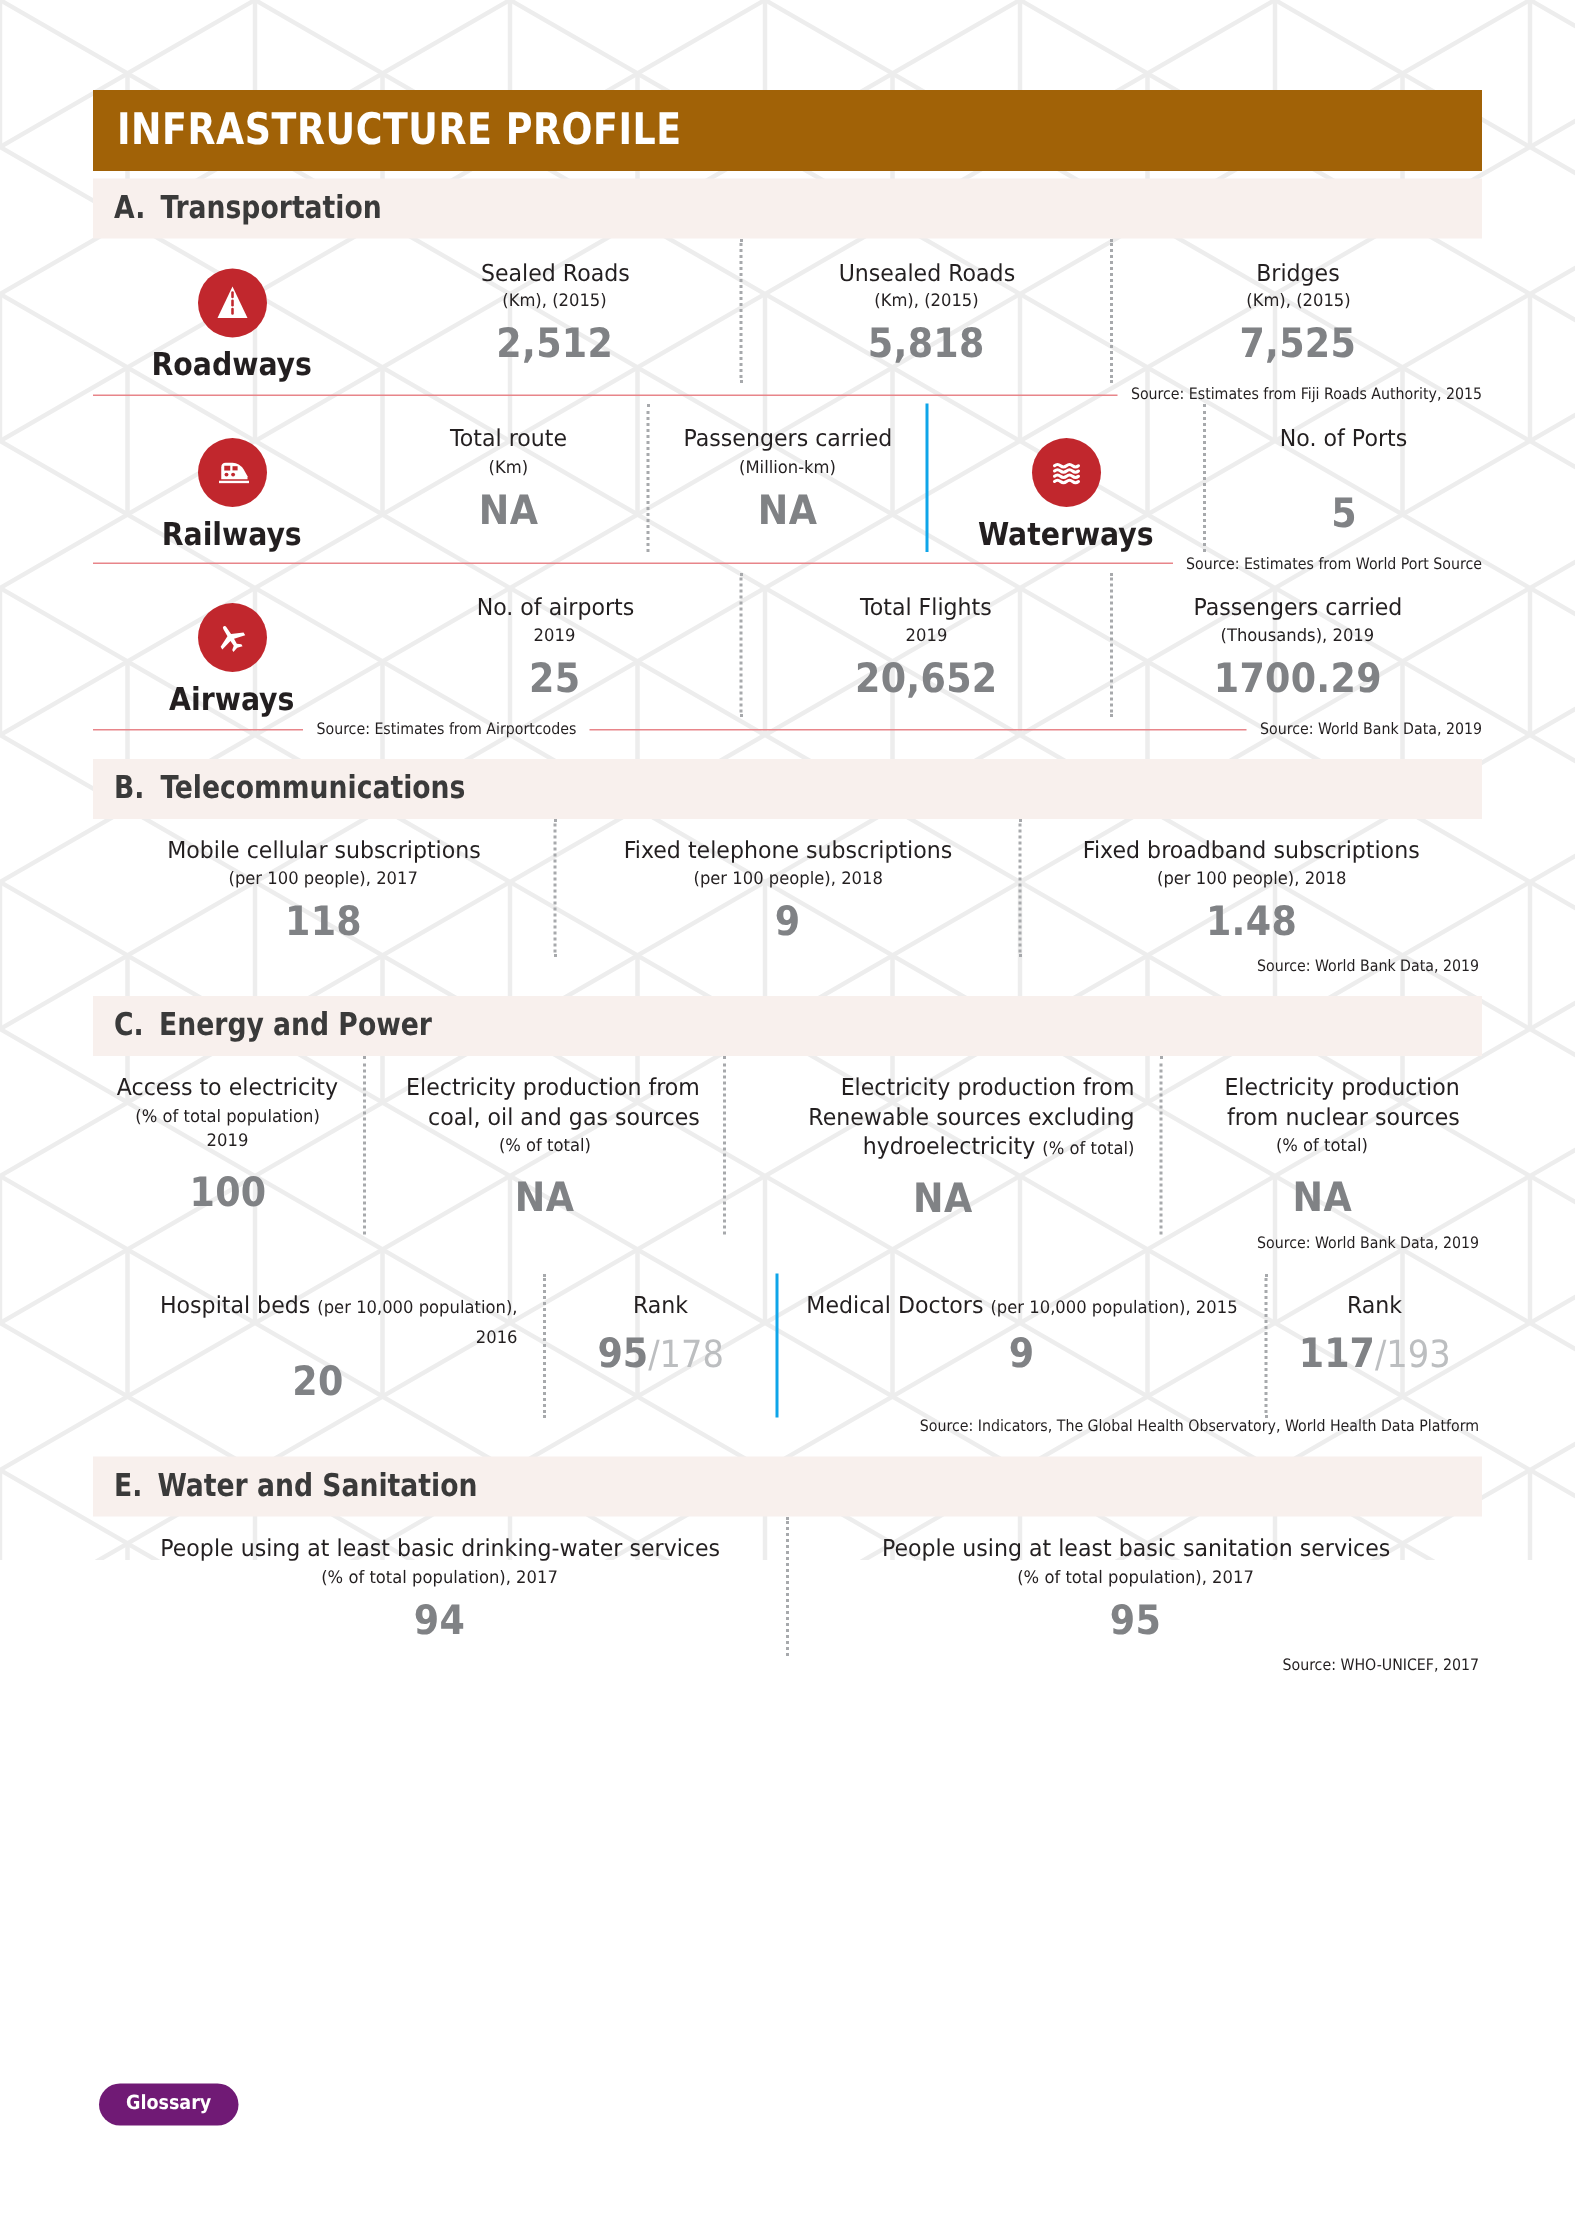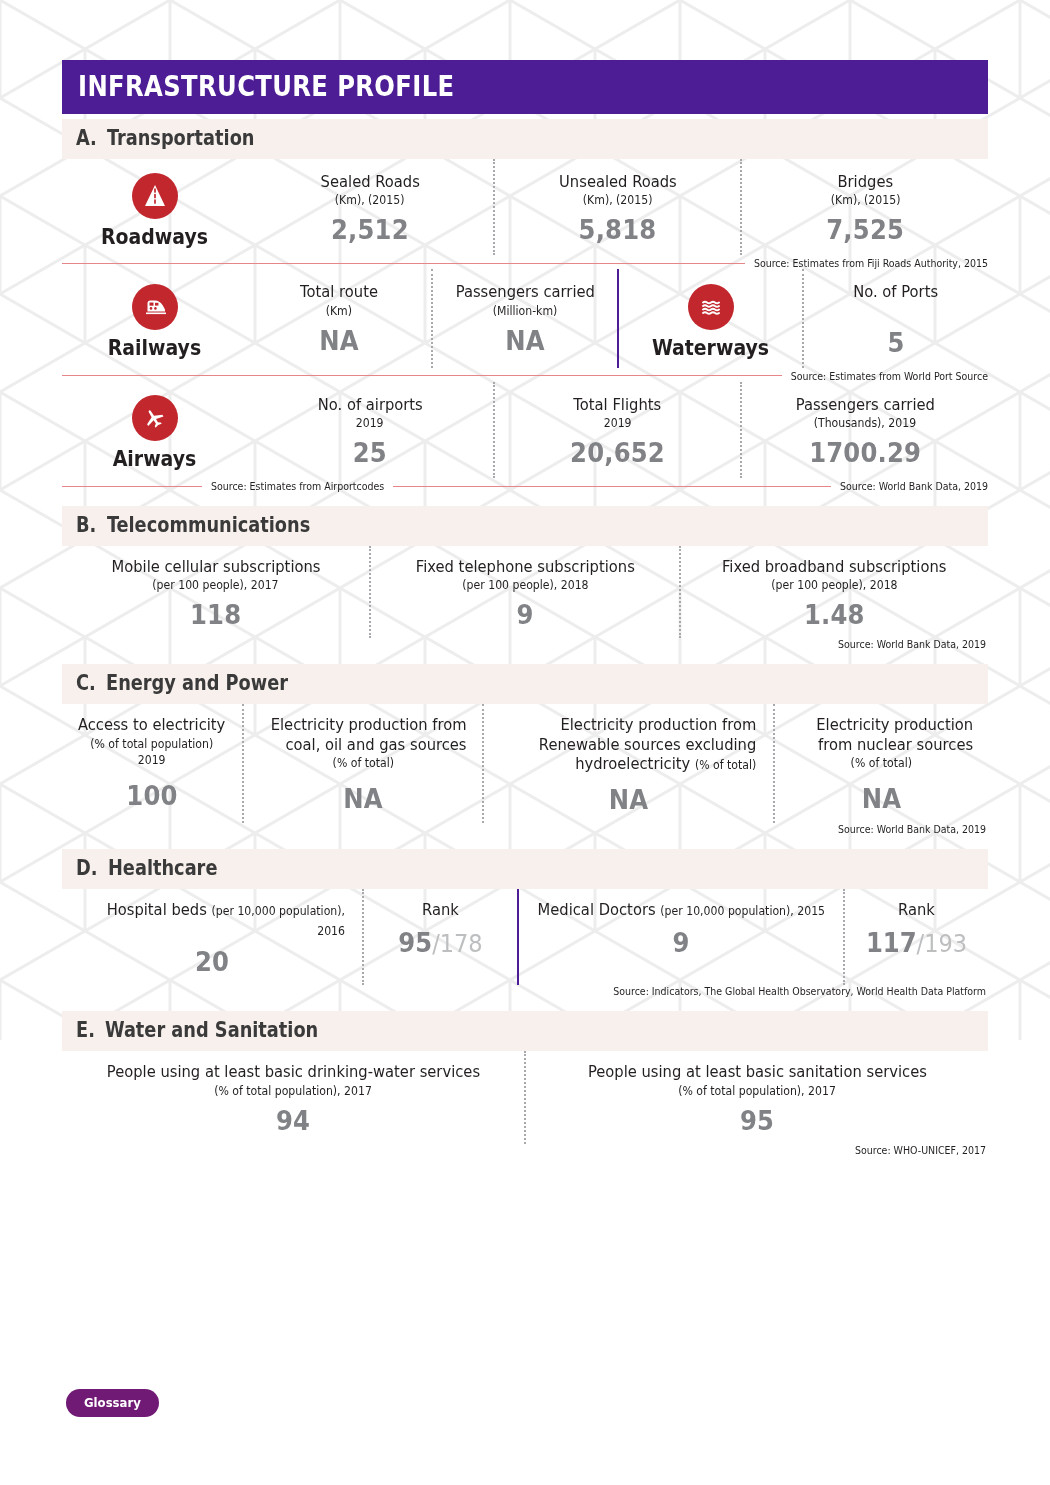--- a/index.html
+++ b/index.html
@@ -22,21 +22,21 @@
   }
 
   #page {
     position: relative;
     z-index: 1;
     padding: 60px 62px 0 62px;
   }
 
   
   .title-bar {
-    background: #4c1d95;
+    background: #a16207;
     padding: 9px 16px 11px 16px;
     margin-bottom: 5px;
   }
   .title-bar .title-text {
     color: #ffffff;
     font-size: 29px;
     font-weight: bold;
     letter-spacing: 0.4px;
     font-family: "DejaVu Sans", sans-serif;
     font-stretch: condensed;
@@ -109,21 +109,21 @@
     display: flex;
     align-items: stretch;
     position: relative;
   }
   .mode-cell {
     width: 185px;
     flex: 0 0 185px;
     display: flex;
     flex-direction: column;
     align-items: center;
-    justify-content: center;
+    justify-content: flex-end;
     padding-top: 7px;
   }
   .mode-name {
     font-size: 21px;
     font-weight: bold;
     color: #231F20;
     margin-top: 6px;
     font-stretch: condensed;
   }
   .icon-circle {
@@ -138,21 +138,21 @@
 
   .metric-cell {
     flex: 1;
     text-align: center;
     padding: 14px 8px 10px 8px;
     display: flex;
     flex-direction: column;
     align-items: center;
   }
   .vdots { border-left: 2px dotted #A7A9AC; }
-  .vsolid-red { border-left: 2px solid #4c1d95; }
+  .vsolid-red { border-left: 2px solid #0ea5e9; }
 
   
   .rule-row {
     display: flex;
     align-items: center;
     gap: 9px;
     margin-top: 2px;
   }
   .rule-line { flex: 1; height: 1px; background: #E8858A; }
   .src-text {
@@ -398,23 +398,20 @@
     <div class="grid-cell vdots" style="flex:0 0 215px">
       <div class="m-label">Electricity production from nuclear sources</div>
       <div class="m-sub">(% of total)</div>
       <div class="m-value" style="margin-top:12px">NA</div>
     </div>
   </div>
   <div class="src-right">Source: World Bank Data, 2019</div>
 
   <div class="spacer-sm"></div>
 
-  <div class="section-band">
-    <span class="sec-letter">D.</span><span class="sec-title">Healthcare</span>
-  </div>
   <div class="grid-row">
     <div class="grid-cell" style="flex:0 0 300px">
       <div class="m-label">
         <span>Hospital beds</span>
         <span class="m-sub-inline">(per 10,000 population), 2016</span>
       </div>
       <div class="m-value">20</div>
     </div>
     <div class="grid-cell vdots" style="flex:0 0 155px">
       <div class="m-label">Rank</div>

